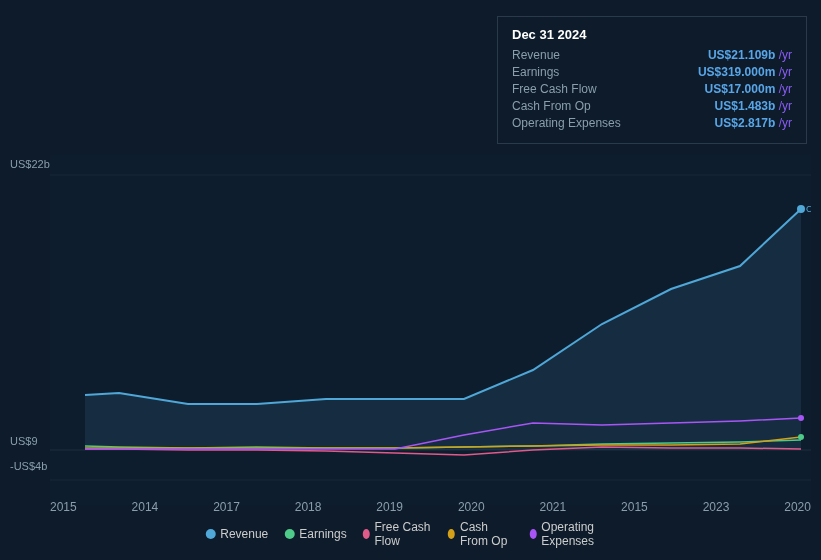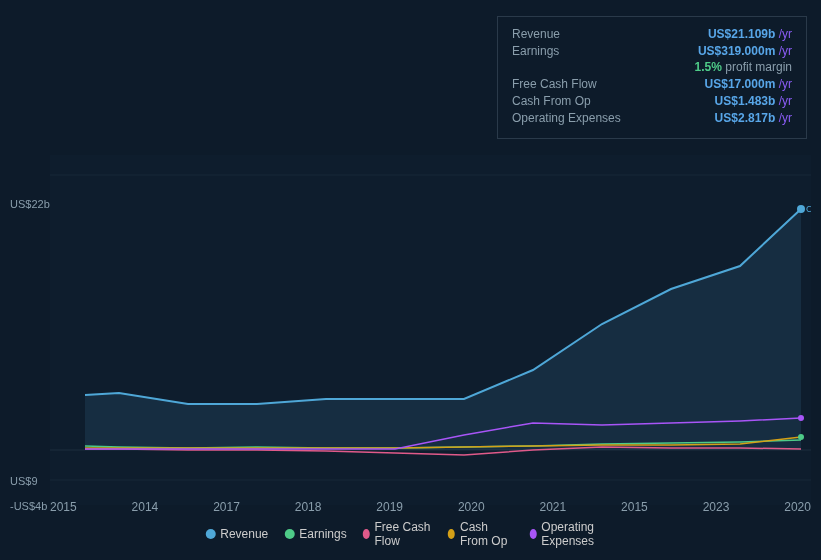--- a/index.html
+++ b/index.html
@@ -49,21 +49,20 @@
     }
     .profit-margin-row .pct { color: #4ecb88; font-weight: bold; }
     .profit-margin-row .txt { color: #8a9eac; }
 
     
     .y-label {
       position: absolute;
       font-size: 11px;
       color: #8a9eac;
       left: 10px;
-      margin-top: 40px;
     }
 
     
     .x-labels {
       position: absolute;
       bottom: 46px;
       left: 50px;
       right: 10px;
       display: flex;
       justify-content: space-between;
@@ -94,39 +93,36 @@
     .legend-dot {
       width: 10px;
       height: 10px;
       border-radius: 50%;
     }
   </style>
 </head>
 <body>
 
 <div class="info-box">
+  <div class="info-box-date">Dec 31 2024</div>
 
   <div class="info-row">
     <span class="label">Revenue</span>
     <span class="value">
       US$21.109b <span class="unit">/yr</span>
     </span>
   </div>
 
   <div class="info-row">
     <span class="label">Earnings</span>
     <span class="value">
       US$319.000m <span class="unit">/yr</span>
     </span>
   </div>
 
-  <div class="profit-margin-row">
-    <span class="pct">1.5%</span>&nbsp;
-    <span class="txt">profit margin</span>
-  </div>
 
   <div class="info-row">
     <span class="label">Free Cash Flow</span>
     <span class="value">
       US$17.000m <span class="unit">/yr</span>
     </span>
   </div>
 
   <div class="info-row">
     <span class="label">Cash From Op</span>

